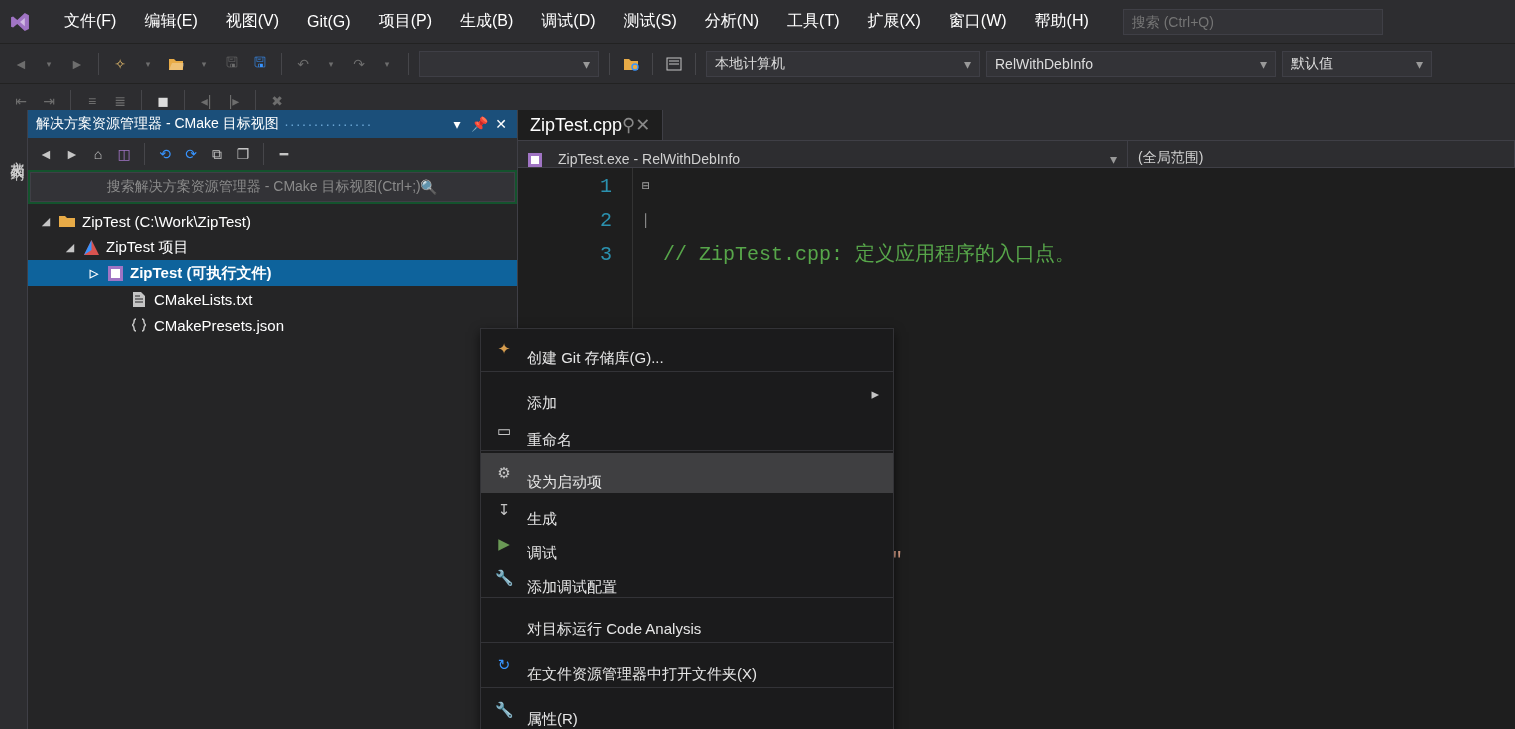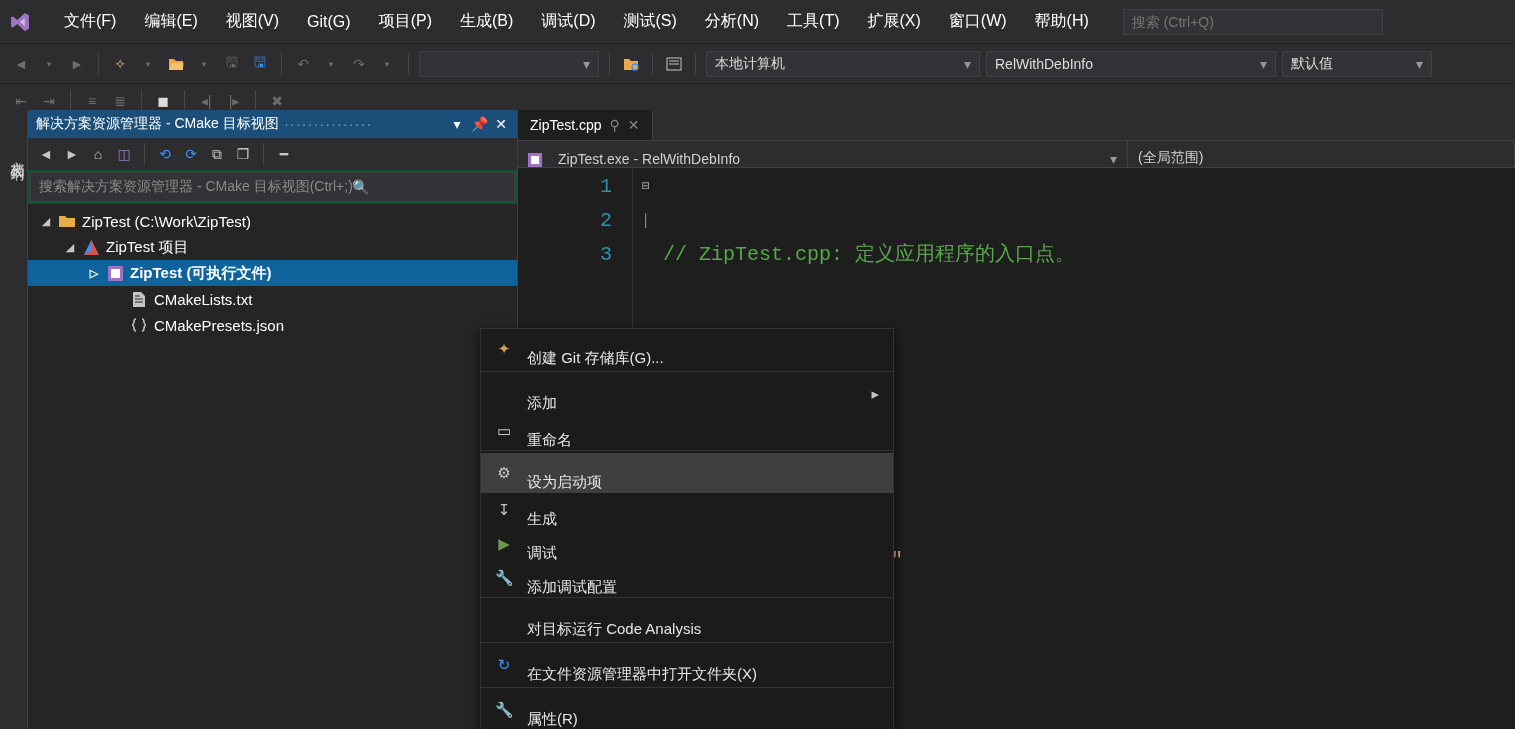--- a/index.html
+++ b/index.html
@@ -122,21 +122,21 @@
     padding: 0 8px;
   }
   .mini-toolbar .mtb { width:20px; height:20px; display:inline-flex;align-items:center;justify-content:center; color:#c5c5c5; }
   .solexp .search {
     height: 30px; display:flex; align-items:center;
     background: #333337;
     border: 1px solid #3f3f46;
     margin: 2px;
     padding: 0 8px;
     color:#8a8a8a;
-    justify-content: flex-start;
+    justify-content: center;
   }
   .tree {
     flex: 1;
     background: #252526;
     padding-top: 4px;
     font-size: 15px;
     overflow: hidden;
   }
   .node { display:flex; align-items:center; height:26px; gap:6px; }
   .node .exp { width:12px; text-align:center; color:#c5c5c5; font-size:11px; }
@@ -156,25 +156,25 @@
     display: flex; flex-direction: column;
     background: #1e1e1e;
     min-width: 0;
   }
   .tabstrip {
     height: 30px;
     background: #2d2d30;
     display: flex; align-items: stretch;
   }
   .tab {
-    display:flex; align-items:center; gap:8px;
+    display:flex; align-items:center; 
     padding: 0 12px;
     background: #1e1e1e;
     border-right: 1px solid #3f3f46;
-    font-size: 14px;
+    font-size: 18px;
   }
   .tab .close { color:#888; }
   .tab .pin { color:#888; }
   .navbar {
     height: 28px;
     background: #2d2d30;
     display:flex; align-items:center;
     border-top:1px solid #3f3f46;
     border-bottom:1px solid #3f3f46;
   }

